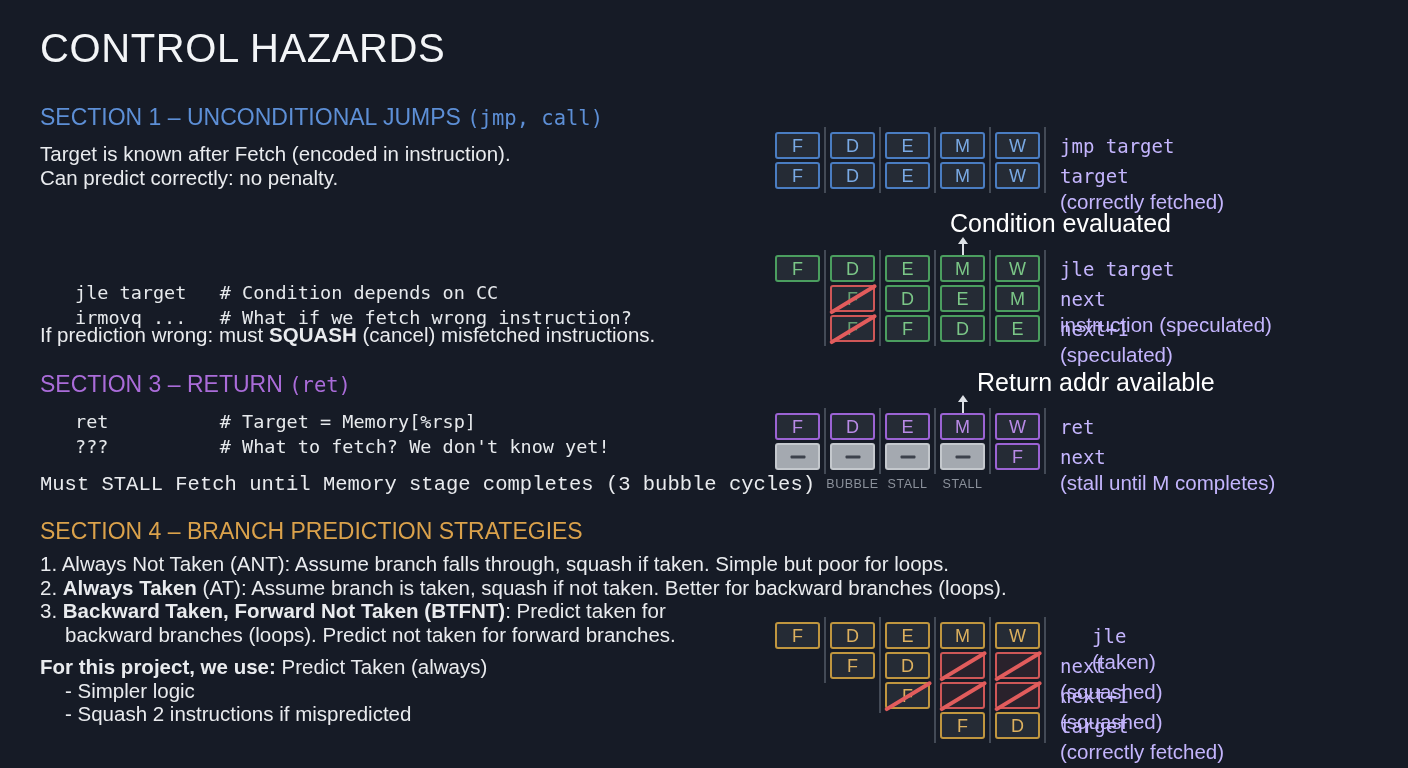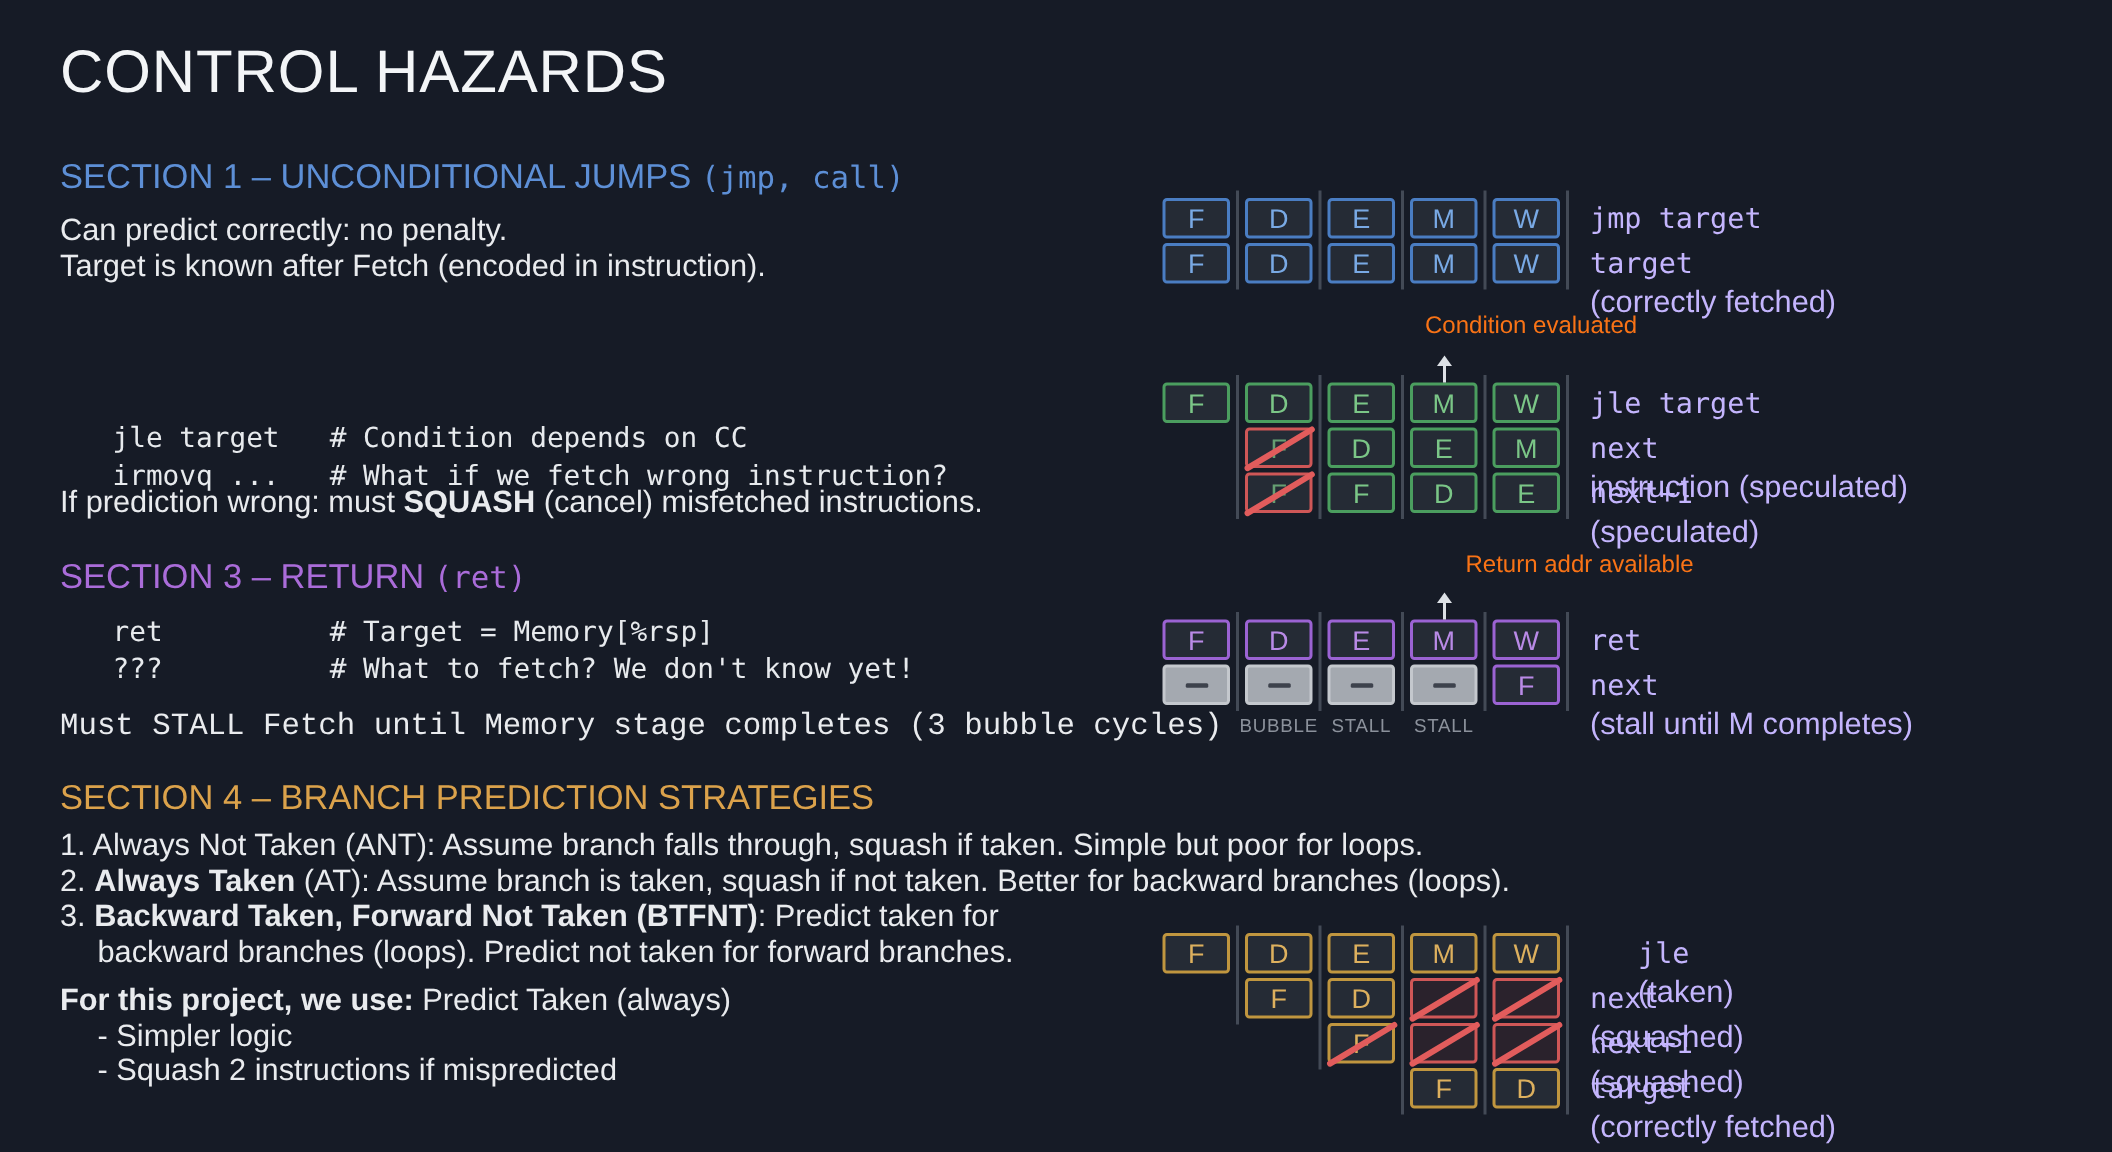--- a/index.html
+++ b/index.html
@@ -56,41 +56,41 @@
         background:#3d424c;border-radius:1px;}
   .slash{position:absolute;left:50%;top:50%;width:54px;height:3.5px;background:#e25c5c;
          transform:translate(-50%,-50%) rotate(-31deg);border-radius:2px;}
   .sep{position:absolute;width:2px;background:#434a56;}
   .rowlabel{position:absolute;line-height:26px;white-space:nowrap;color:#c4b5fd;}
   .lmono{font-family:"DejaVu Sans Mono",monospace;font-size:19px;}
   .lsans{font-size:20.5px;}
   .sublabel{position:absolute;font-size:12.5px;letter-spacing:.5px;color:#8b919b;text-align:center;}
 
   
-  .anno{position:absolute;font-size:16px;color:#f97316;white-space:nowrap;}
+  .anno{position:absolute;font-size:25px;color:#ffffff;white-space:nowrap;}
   .anno1{left:950px;top:209px;}
   .anno2{left:965px;top:368px;margin-left:12px;}
   .arrow{position:absolute;width:12px;}
   .arrow1{left:957px;top:237px;}
   .arrow2{left:957px;top:395px;}
   .arrow .head{width:0;height:0;border-left:5px solid transparent;border-right:5px solid transparent;
                border-bottom:7px solid #dde1e6;margin:0 auto;}
   .arrow .stem{width:2px;height:11px;background:#dde1e6;margin:0 auto;}
 </style>
 </head>
 <body>
 
 <div class="slide">
 
   <h1 class="title">CONTROL HAZARDS</h1>
 
   <div class="section-heading sh1"><span>SECTION 1 – UNCONDITIONAL JUMPS </span><span class="hcode">(jmp, call)</span></div>
   <div class="body-text bt1">
+    <div>Target is known after Fetch (encoded in instruction).</div>
     <div>Can predict correctly: no penalty.</div>
-    <div>Target is known after Fetch (encoded in instruction).</div>
   </div>
 
   <pre class="code code2">jle target   # Condition depends on CC
 irmovq ...   # What if we fetch wrong instruction?</pre>
   <div class="note note2"><span>If prediction wrong: must </span><span class="b">SQUASH</span><span> (cancel) misfetched instructions.</span></div>
 
   <div class="section-heading sh3"><span>SECTION 3 – RETURN </span><span class="hcode">(ret)</span></div>
   <pre class="code code3">ret          # Target = Memory[%rsp]
 ???          # What to fetch? We don't know yet!</pre>
   <div class="note note3">Must STALL Fetch until Memory stage completes (3 bubble cycles)</div>

